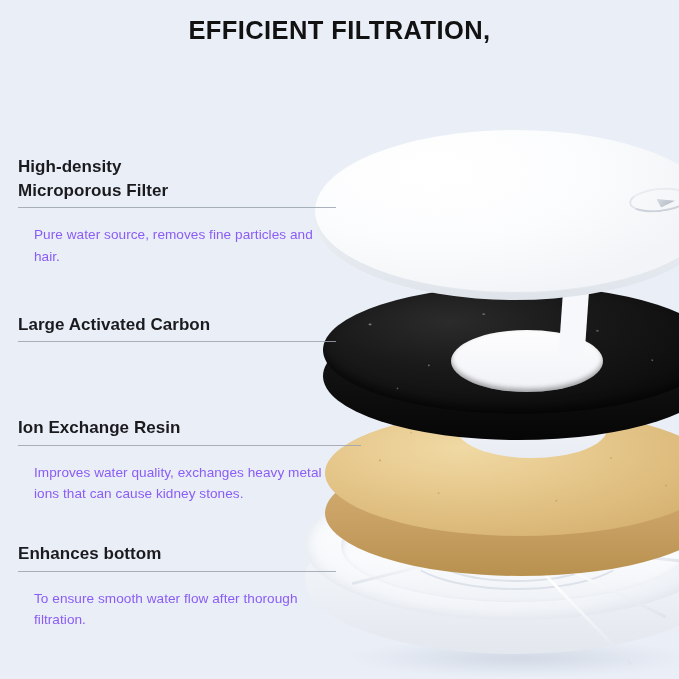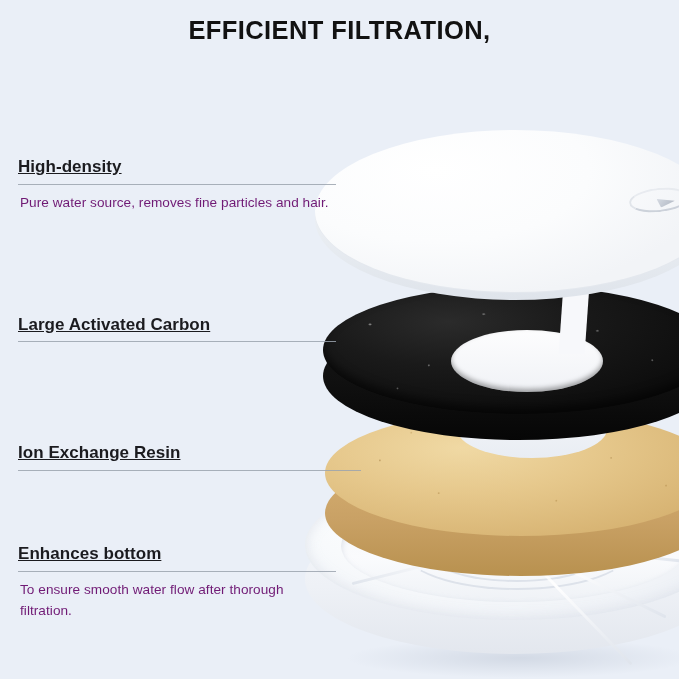--- a/index.html
+++ b/index.html
@@ -49,42 +49,41 @@
     z-index: 40;
   }
   .feature-heading {
     font-size: 17px;
     line-height: 23.5px;
     font-weight: bold;
     color: #1b1b1f;
     letter-spacing: 0.05px;
     margin: 0 0 5px 0;
     text-shadow: 0 0 1px rgba(234,239,247,0.9);
-    text-decoration: underline;
   }
   .feature-rule {
     height: 1px;
     background: #9ba3ae;
     margin: 0 0 7px 0;
     opacity: 0.85;
   }
   .feature-body {
     font-size: 13.6px;
     line-height: 21.5px;
-    color: #701a75;
+    color: #8b5cf6;
     letter-spacing: 0.05px;
-    margin: 2px;
+    margin: 16px;
     text-shadow: 0 0 1px rgba(234,239,247,0.85);
   }
 
   #feature-0 { top: 155px; width: 318px; }
   #feature-0 .feature-rule { width: 318px; }
   #feature-1 { top: 289px; width: 318px; }
   #feature-1 .feature-rule { width: 318px; }
-  #feature-2 { top: 441px; width: 343px; }
+  #feature-2 { top: 416px; width: 343px; }
   #feature-2 .feature-rule { width: 343px; }
   #feature-3 { top: 542px; width: 318px; }
   #feature-3 .feature-rule { width: 318px; }
 
   
   #product {
     position: absolute;
     left: 305px;
     top: 118px;
     width: 420px;
@@ -350,38 +349,40 @@
       <div class="disc-top"></div>
       <div class="disc-notch"></div>
       <div class="disc-notch-tab"></div>
     </div>
 
   </div>
 
   <div class="feature" id="feature-0">
     <div class="feature-heading">
       <span>High-density</span><br>
+      <span>Microporous Filter</span>
     </div>
     <div class="feature-rule"></div>
     <p class="feature-body">Pure water source, removes fine particles and hair.</p>
   </div>
 
   <div class="feature" id="feature-1">
     <div class="feature-heading">
       <br>
       <span>Large Activated Carbon</span>
     </div>
     <div class="feature-rule"></div>
   </div>
 
   <div class="feature" id="feature-2">
     <div class="feature-heading">
       <span>Ion Exchange Resin</span>
     </div>
     <div class="feature-rule"></div>
+    <p class="feature-body">Improves water quality, exchanges heavy metal ions that can cause kidney stones.</p>
   </div>
 
   <div class="feature" id="feature-3">
     <div class="feature-heading">
       <span>Enhances bottom</span>
     </div>
     <div class="feature-rule"></div>
     <p class="feature-body">To ensure smooth water flow after thorough filtration.</p>
   </div>
 

